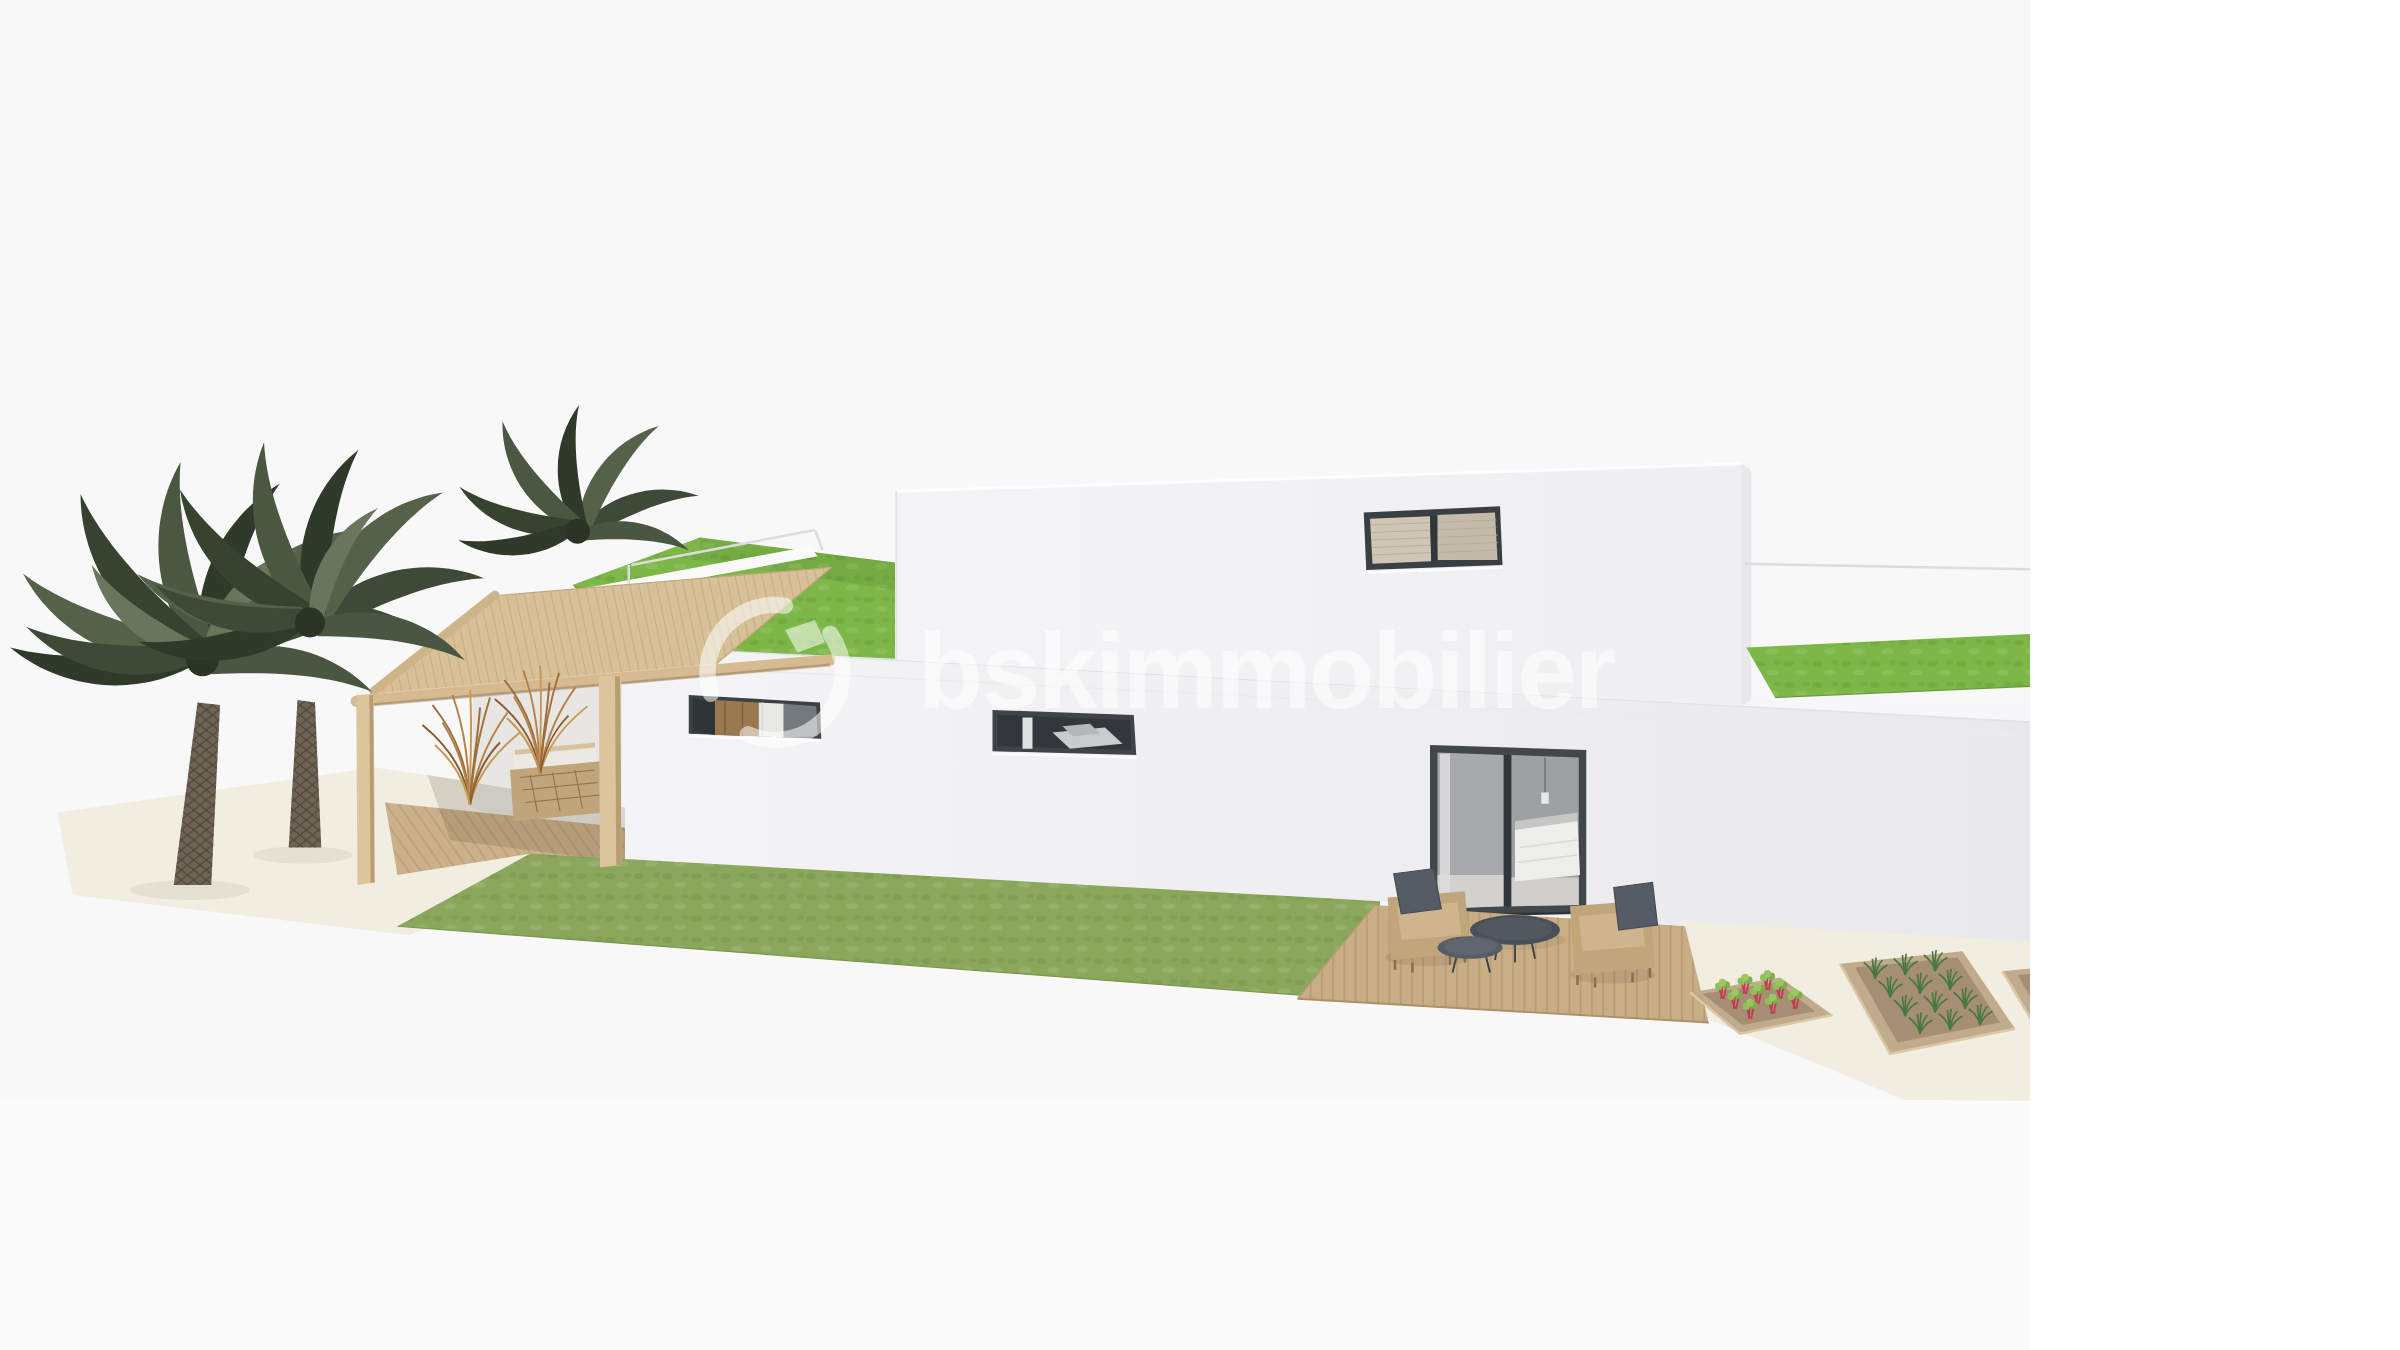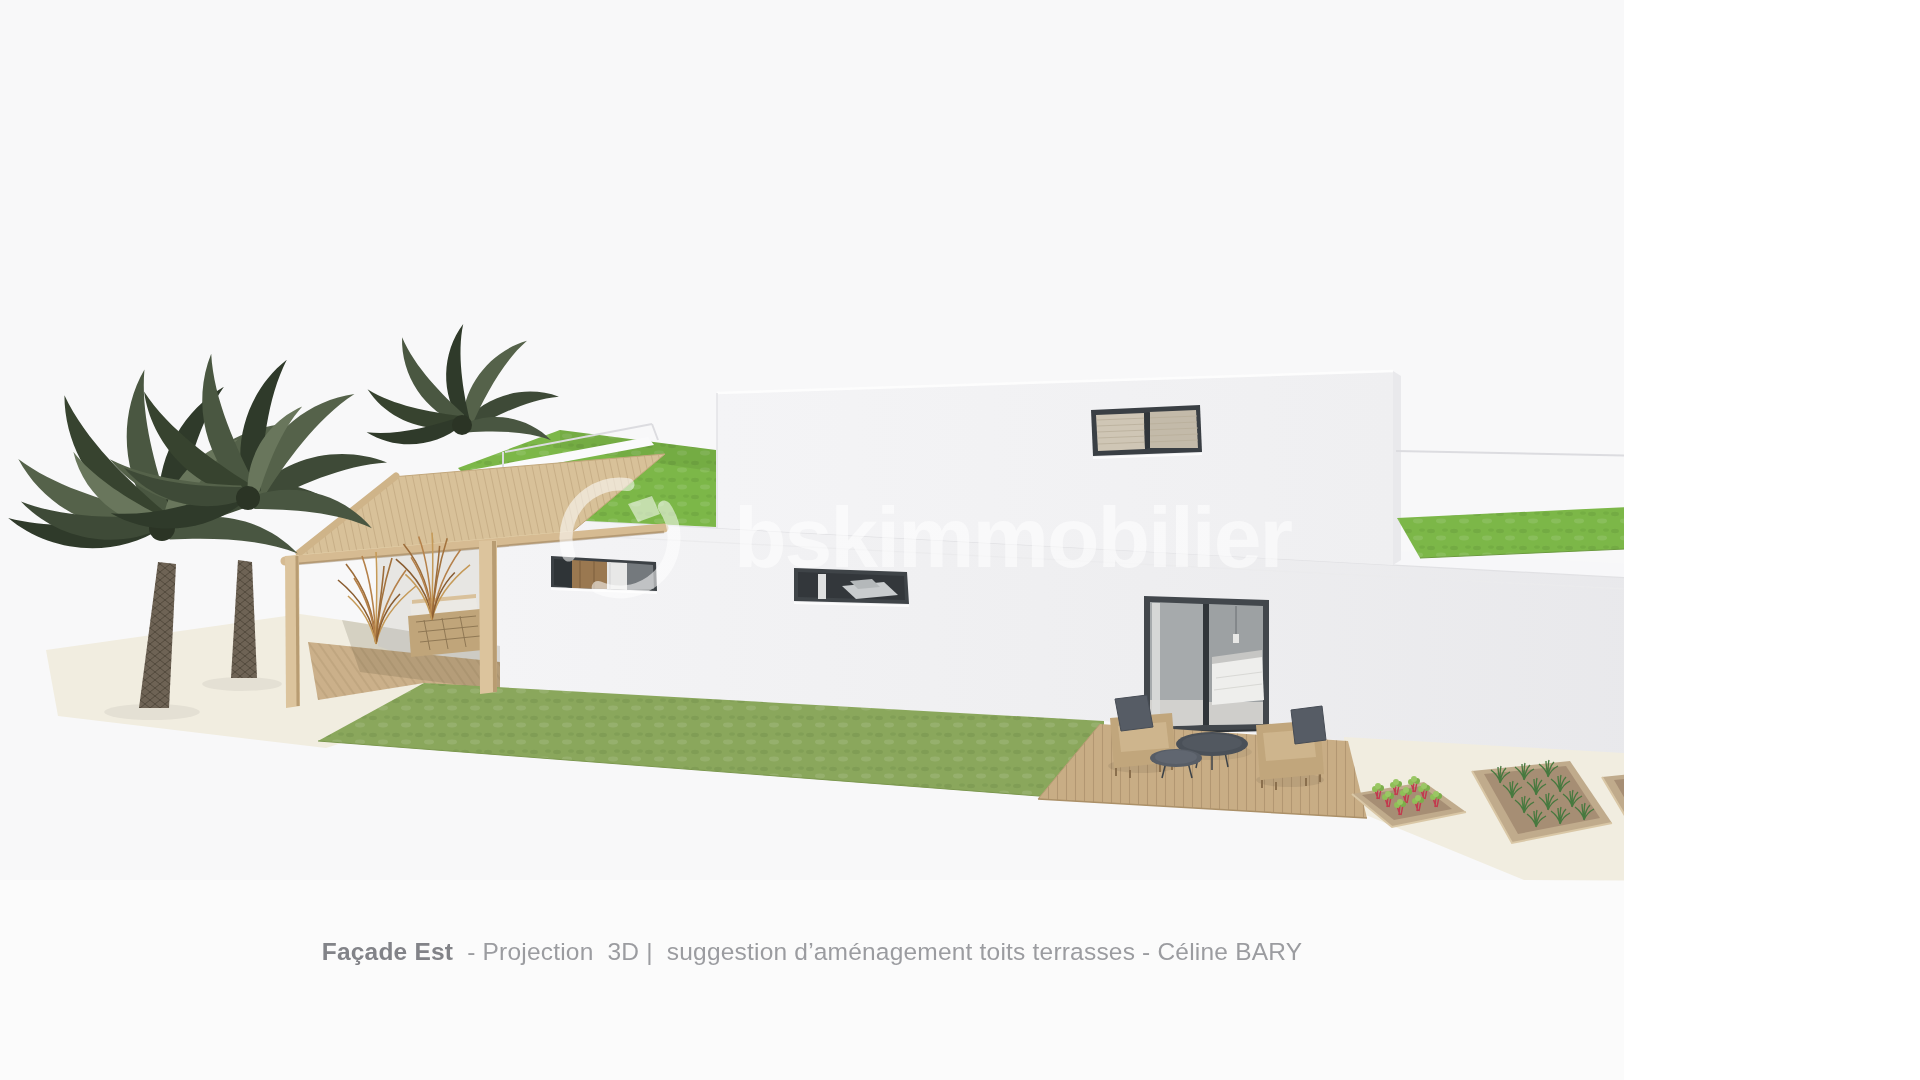--- a/index.html
+++ b/index.html
@@ -404,15 +404,14 @@
 </svg>
 
 <div class="watermark">
   <svg width="140" height="132" viewBox="0 0 140 132">
     <circle cx="68" cy="64" r="54" fill="none" stroke="rgba(255,255,255,0.55)" stroke-width="13" stroke-dasharray="140 45 110 44" transform="rotate(-35 68 64)" stroke-linecap="round"></circle>
     <path d="M76,30 l24,-8 l8,18 l-22,8 z" fill="rgba(255,255,255,0.55)"></path>
   </svg>
   <span class="wm-text">bskimmobilier</span>
 </div>
 
-<div class="caption"><b>Façade Est</b><span>  - Projection  3D |  suggestion d’aménagement toits terrasses - Céline BARY</span></div>
 
 </div>
 
 </body></html>

